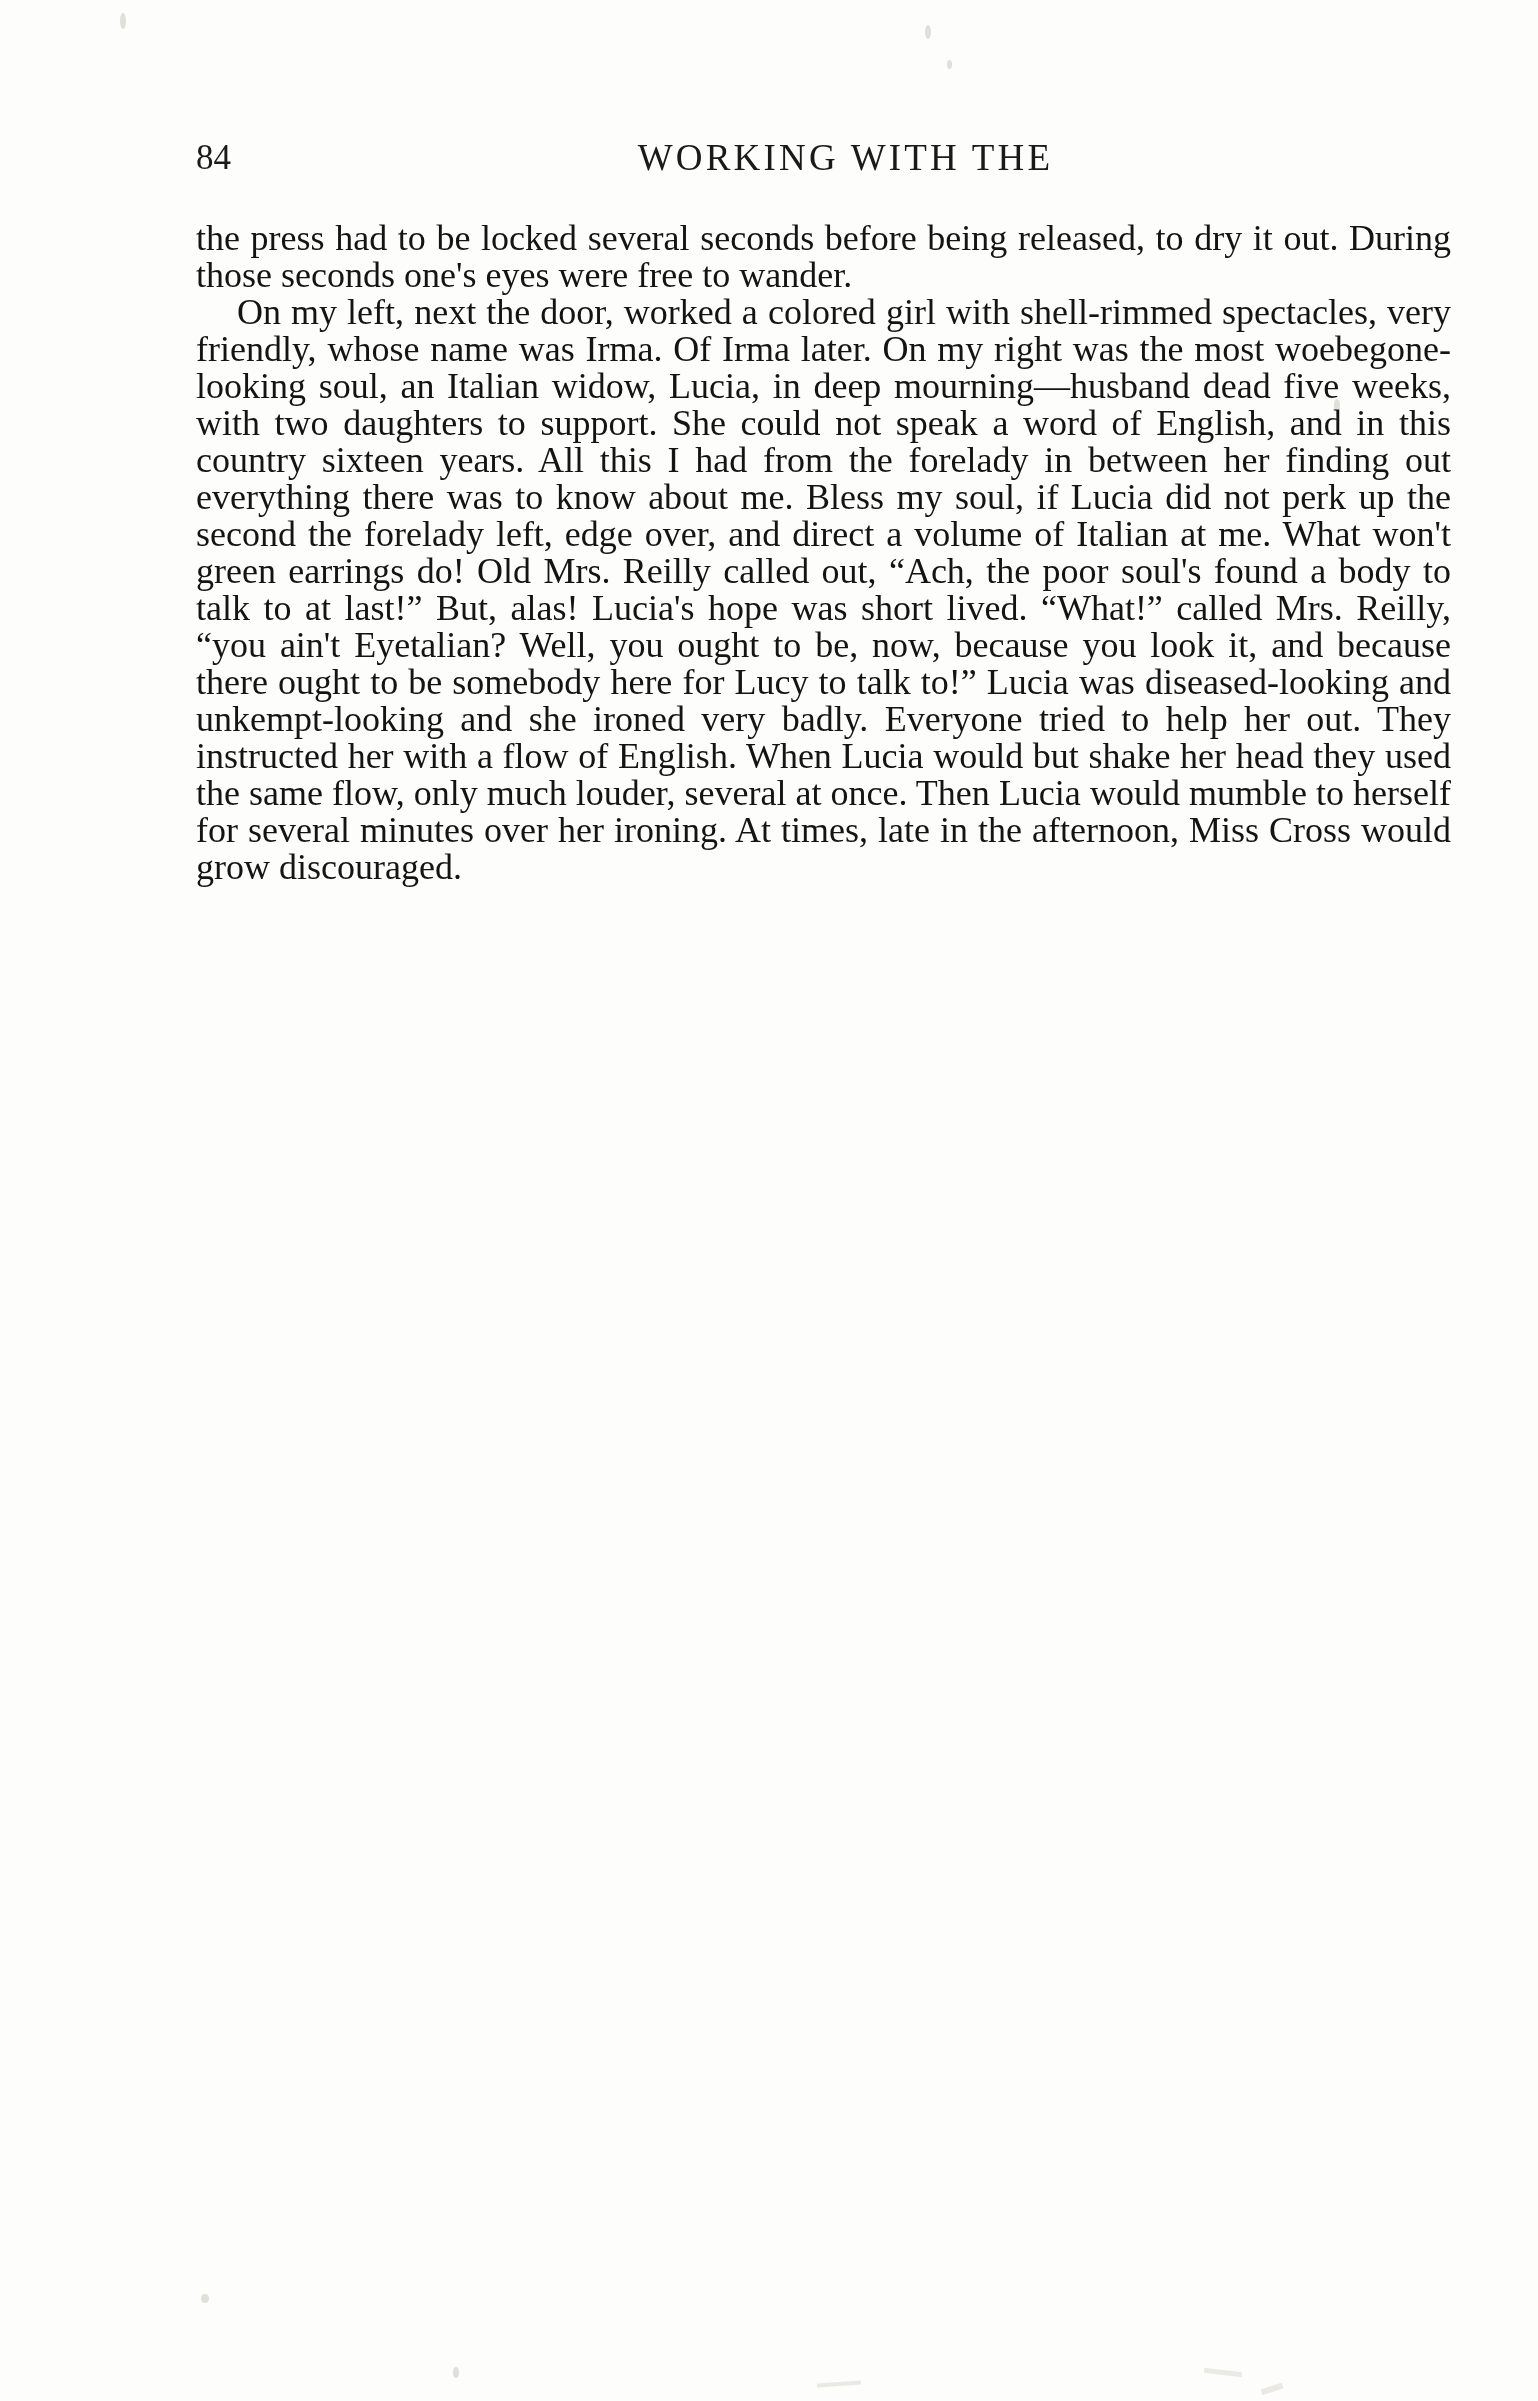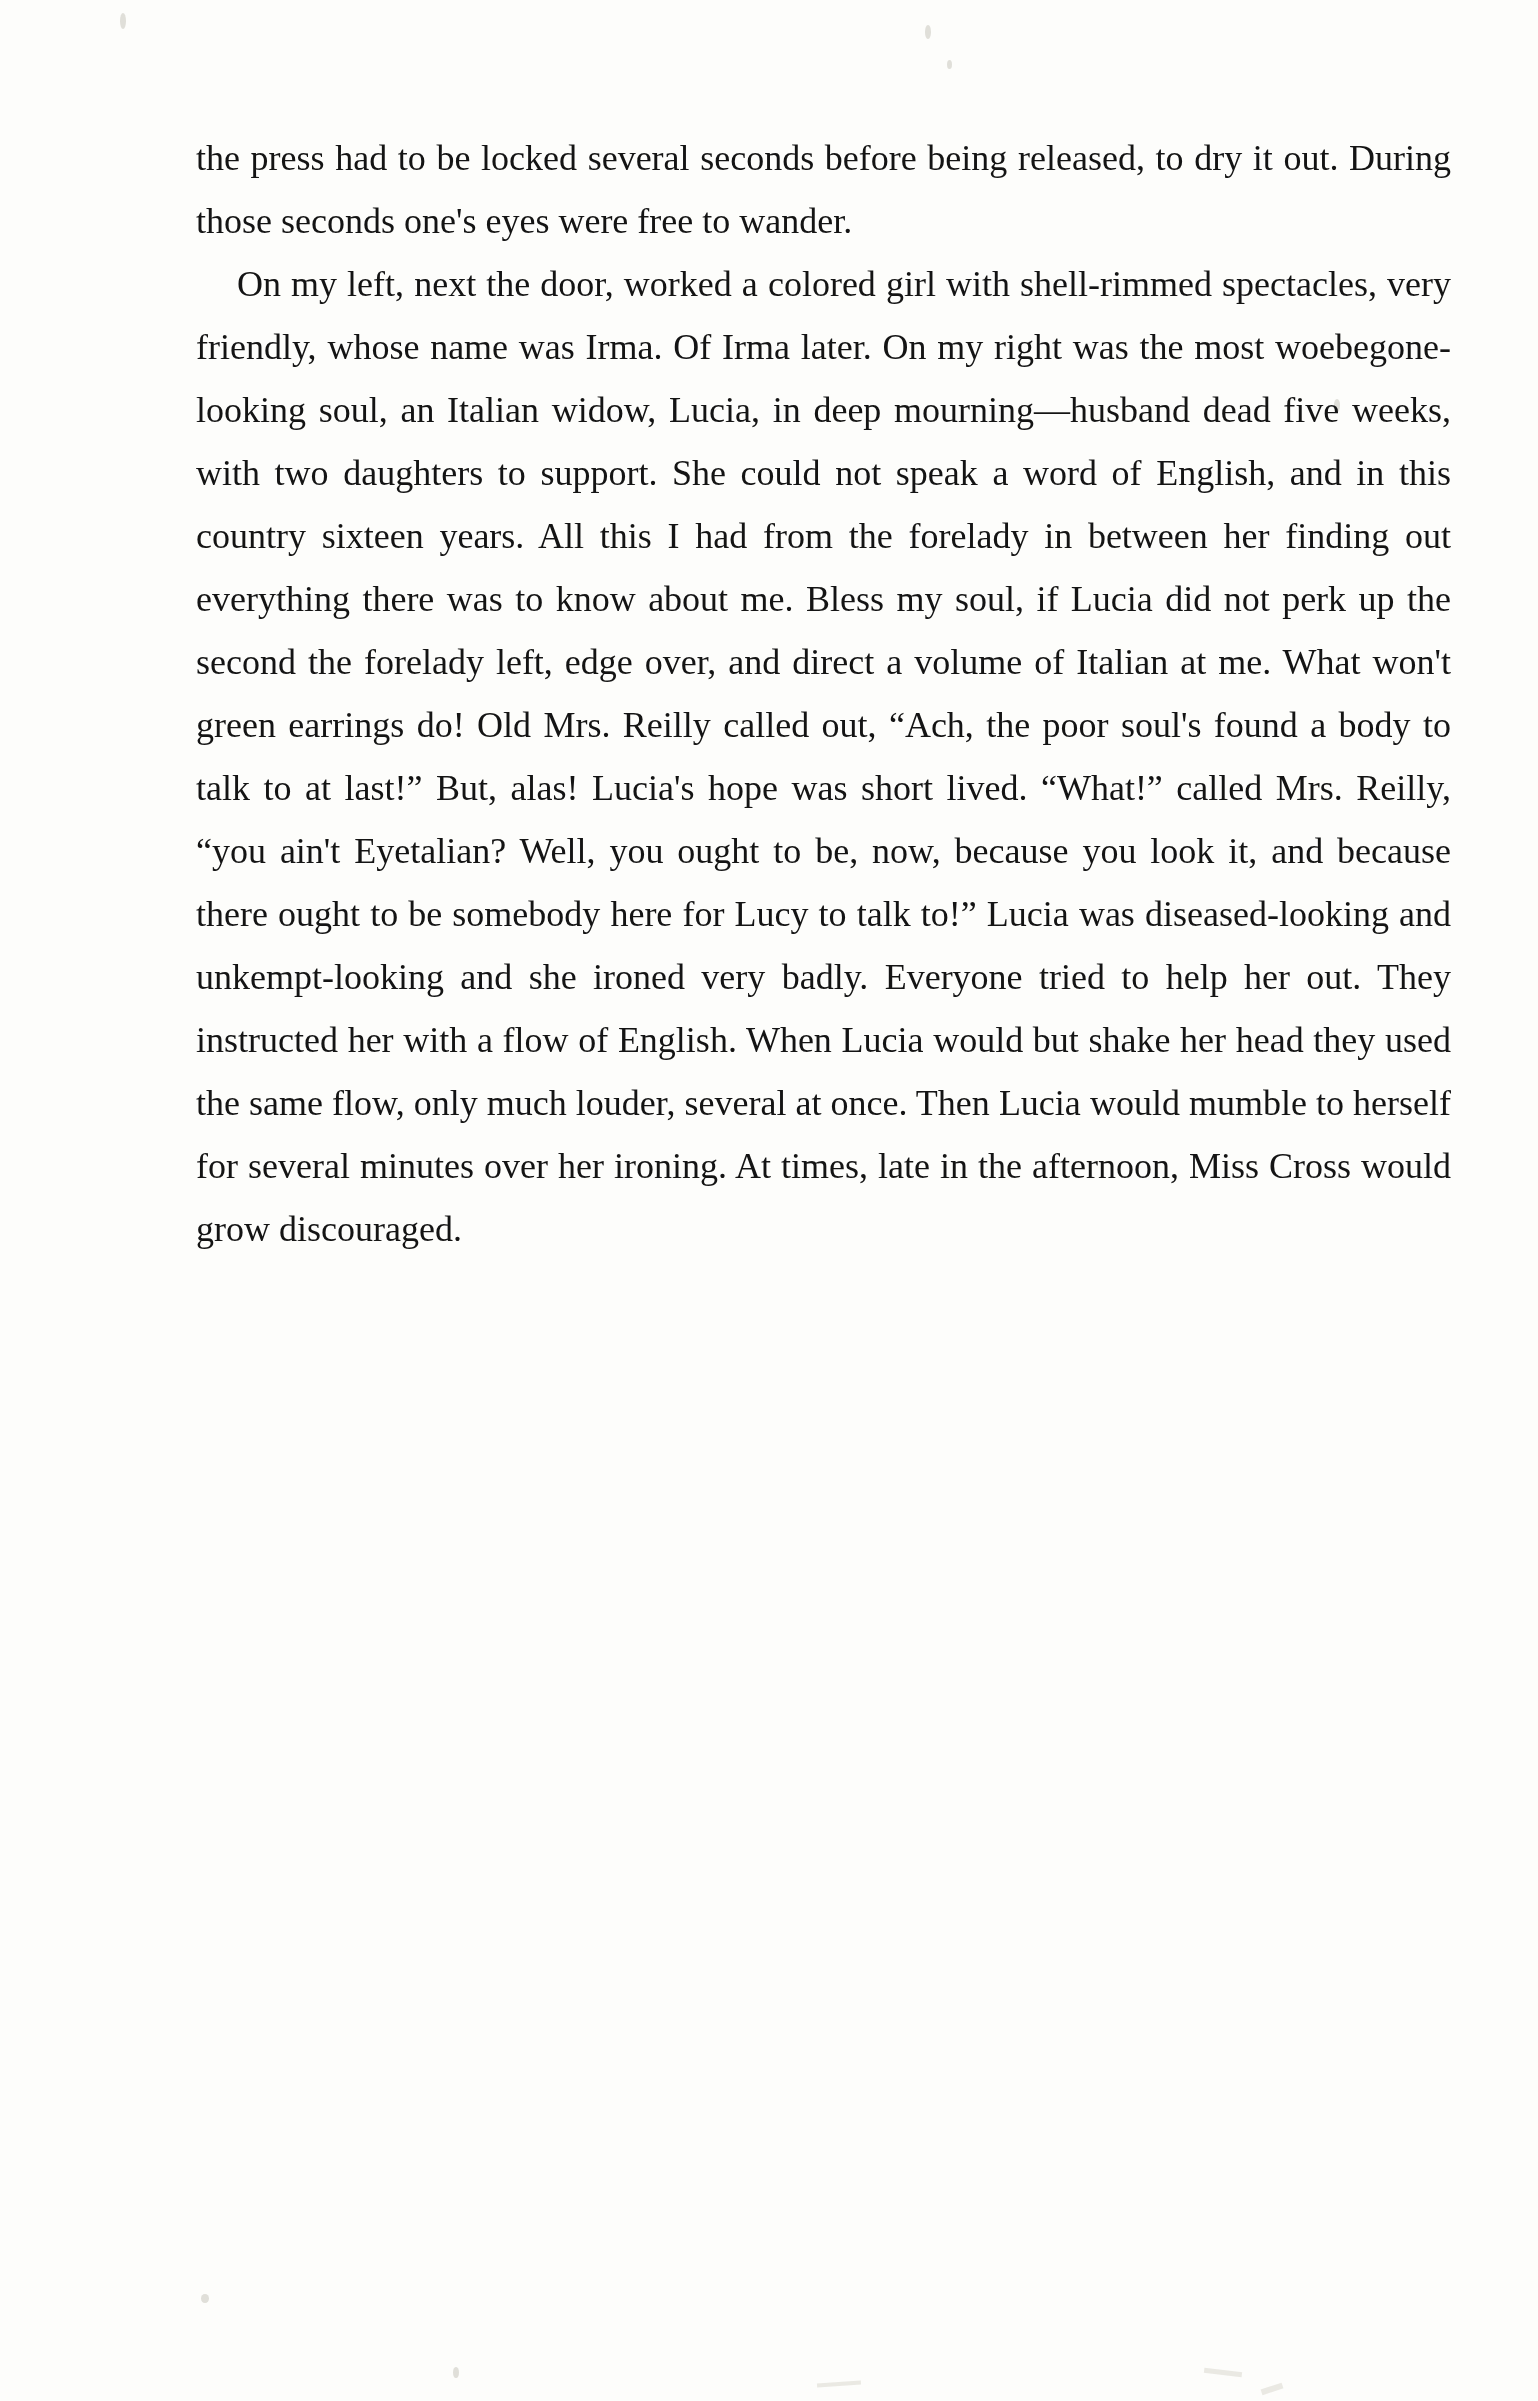--- a/index.html
+++ b/index.html
@@ -45,21 +45,21 @@
     right: 0;
     top: 9px;
     text-align: center;
     font-size: 37px;
     letter-spacing: 3.2px;
     color: #1a1a1a;
     padding-left: 44px;
   }
   .body-text {
     font-size: 36px;
-    line-height: 63px;
+    line-height: 37px;
     text-align: justify;
     text-justify: inter-word;
     color: #141414;
   }
   .body-text p {
     margin: 0;
   }
   .indent {
     text-indent: 41px;
   }
@@ -88,20 +88,24 @@
   <div class="speck" style="left:947px;top:60px;width:5px;height:9px;"></div>
   <div class="speck" style="left:1334px;top:399px;width:5.7px;height:12.7px;"></div>
   <div class="speck" style="left:201px;top:2294px;width:7.6px;height:9px;"></div>
   <div class="speck" style="left:453px;top:2367px;width:5.7px;height:11.4px;"></div>
   <div class="smudge" style="left:817px;top:2382px;width:44px;height:4.4px;transform:rotate(-4deg);"></div>
   <div class="smudge" style="left:1204px;top:2370px;width:38px;height:5px;transform:rotate(7deg);"></div>
   <div class="smudge" style="left:1261px;top:2386px;width:21.5px;height:5.7px;transform:rotate(-18deg);"></div>
 
   <div class="page-inner">
 
+    <div class="header">
+      <div class="folio">84</div>
+      <div class="running-head">WORKING WITH THE</div>
+    </div>
 
     <div class="body-text">
       <p>the press had to be locked several seconds before being released, to dry it out.  During those seconds one's eyes were free to wander.</p>
       <p class="indent">On my left, next the door, worked a colored girl with shell-rimmed spectacles, very friendly, whose name was Irma.  Of Irma later.  On my right was the most woebegone-looking soul, an Italian widow, Lucia, in deep mourning—husband dead five weeks, with two daughters to support.  She could not speak a word of English, and in this country sixteen years. All this I had from the forelady in between her finding out everything there was to know about me.  Bless my soul, if Lucia did not perk up the second the forelady left, edge over, and direct a volume of Italian at me.  What won't green earrings do!  Old Mrs. Reilly called out, “Ach, the poor soul's found a body to talk to at last!”  But, alas! Lucia's hope was short lived.  “What!” called Mrs. Reilly, “you ain't Eyetalian?  Well, you ought to be, now, because you look it, and because there ought to be somebody here for Lucy to talk to!”  Lucia was diseased-looking and unkempt-looking and she ironed very badly.  Everyone tried to help her out.  They instructed her with a flow of English.  When Lucia would but shake her head they used the same flow, only much louder, several at once.  Then Lucia would mumble to herself for several minutes over her ironing.  At times, late in the afternoon, Miss Cross would grow discouraged.</p>
     </div>
 
   </div>
 </div>
 
 

